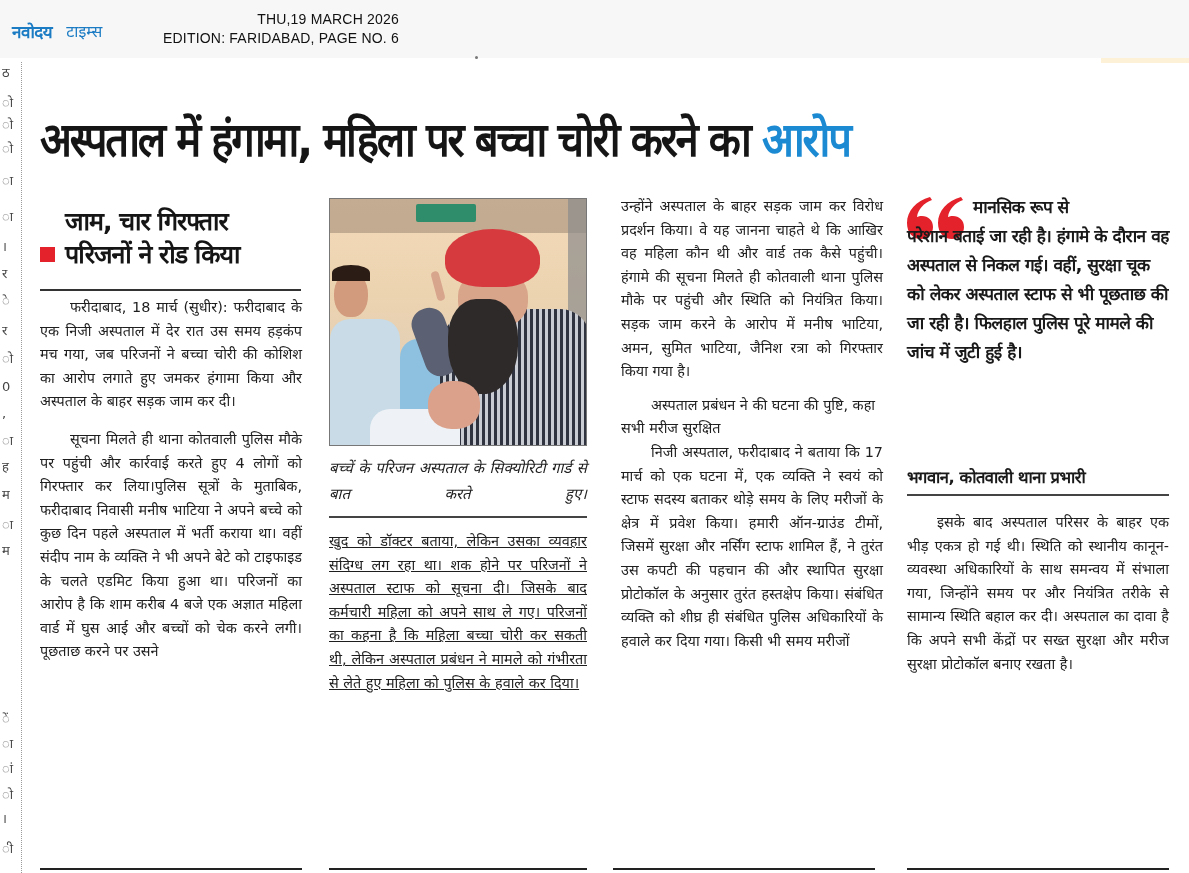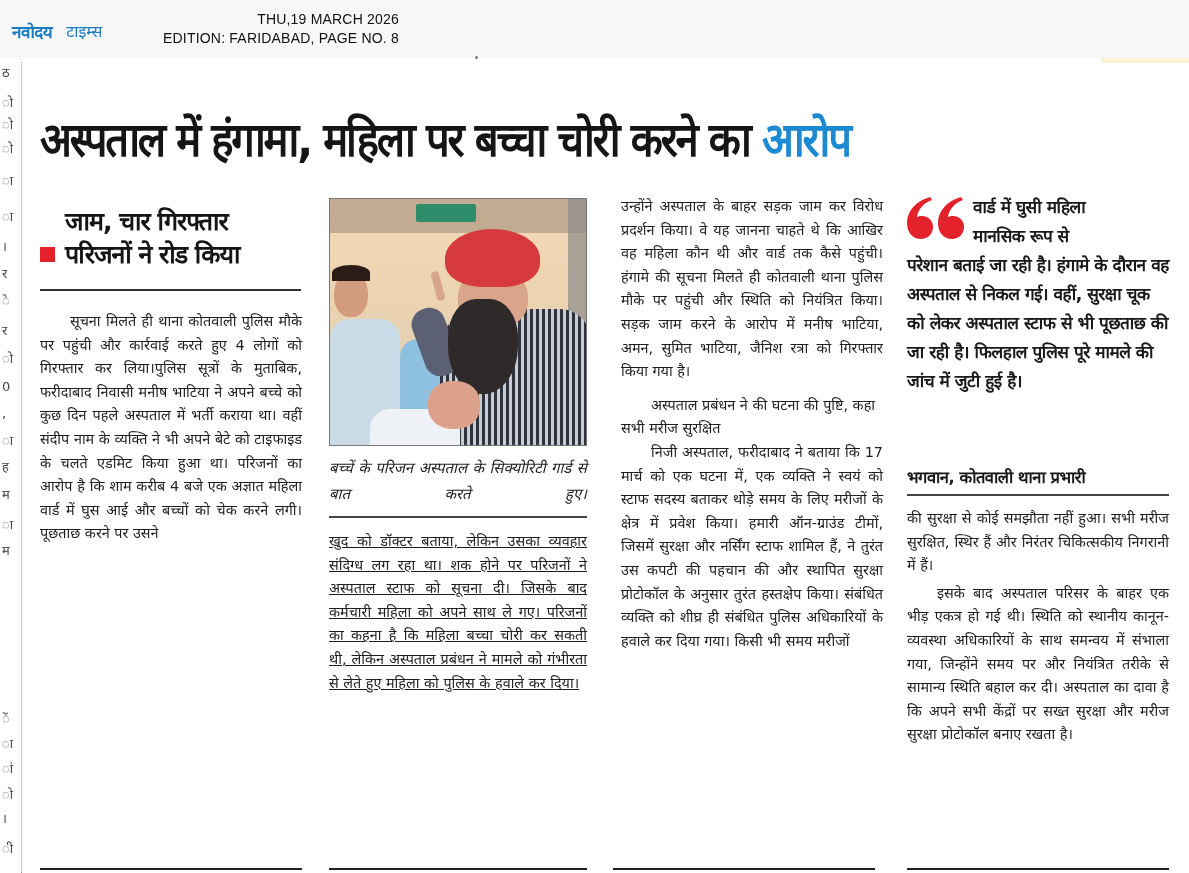--- a/index.html
+++ b/index.html
@@ -85,21 +85,21 @@
 </head>
 <body>
 
 <div class="topbar">
   <div class="logo">
     <span class="logo-main">नवोदय</span>
     <span class="logo-sub">टाइम्स</span>
   </div>
   <div class="edition">
     <div>THU,19 MARCH 2026</div>
-    <div>EDITION: FARIDABAD, PAGE NO. 8</div>
+    <div>EDITION: FARIDABAD, PAGE NO. 6</div>
   </div>
 </div>
 <div class="accent-strip"></div>
 <div class="tiny-mark"></div>
 
 <div class="bleed" id="bleed">
     <span class="bleed-char" style="top: 4px;">ठ</span>
     <span class="bleed-char" style="top: 34px;">ो</span>
     <span class="bleed-char" style="top: 56px;">ो</span>
     <span class="bleed-char" style="top: 80px;">ो</span>
@@ -131,20 +131,21 @@
 <div class="subhead">
   <div class="subhead-line subhead-line2">जाम, चार गिरफ्तार</div>
   <div class="subhead-line">
     <span class="red-square"></span>
     <span>परिजनों ने रोड किया</span>
   </div>
 </div>
 <div class="subhead-rule"></div>
 
 <div class="col col1">
+  <p class="indent">फरीदाबाद, 18 मार्च (सुधीर): फरीदाबाद के एक निजी अस्पताल में देर रात उस समय हड़कंप मच गया, जब परिजनों ने बच्चा चोरी की कोशिश का आरोप लगाते हुए जमकर हंगामा किया और अस्पताल के बाहर सड़क जाम कर दी।</p>
   <p class="indent" style="margin-top:14px">सूचना मिलते ही थाना कोतवाली पुलिस मौके पर पहुंची और कार्रवाई करते हुए 4 लोगों को गिरफ्तार कर लिया।पुलिस सूत्रों के मुताबिक, फरीदाबाद निवासी मनीष भाटिया ने अपने बच्चे को कुछ दिन पहले अस्पताल में भर्ती कराया था। वहीं संदीप नाम के व्यक्ति ने भी अपने बेटे को टाइफाइड के चलते एडमिट किया हुआ था। परिजनों का आरोप है कि शाम करीब 4 बजे एक अज्ञात महिला वार्ड में घुस आई और बच्चों को चेक करने लगी। पूछताछ करने पर उसने</p>
 </div>
 <div class="bottom-rule" style="left:40px;width:262px"></div>
 
 <div class="photo">
   <div class="ceiling"></div>
   <div class="sign"></div>
   <div class="door"></div>
   <div class="man-left-body"></div>
   <div class="man-left-head"></div>
@@ -172,24 +173,22 @@
   <p class="indent" style="margin-top:10px; text-align:left">अस्पताल प्रबंधन ने की घटना की पुष्टि, कहा सभी मरीज सुरक्षित</p>
   <p class="indent">निजी अस्पताल, फरीदाबाद ने बताया कि 17 मार्च को एक घटना में, एक व्यक्ति ने स्वयं को स्टाफ सदस्य बताकर थोड़े समय के लिए मरीजों के क्षेत्र में प्रवेश किया। हमारी ऑन-ग्राउंड टीमों, जिसमें सुरक्षा और नर्सिंग स्टाफ शामिल हैं, ने तुरंत उस कपटी की पहचान की और स्थापित सुरक्षा प्रोटोकॉल के अनुसार तुरंत हस्तक्षेप किया। संबंधित व्यक्ति को शीघ्र ही संबंधित पुलिस अधिकारियों के हवाले कर दिया गया। किसी भी समय मरीजों</p>
 </div>
 <div class="bottom-rule" style="left:613px;width:262px"></div>
 
 <svg class="quote-mark" viewBox="0 0 62 48">
   <path d="M26 4 C12 8 3 18 3 30 C3 40 9 46 17 46 C24 46 29 41 29 34 C29 27 24 23 18 23 C16 23 14 23.5 13 24 C14 16 20 10 28 7 Z" fill="#e4222b"></path>
   <path d="M57 4 C43 8 34 18 34 30 C34 40 40 46 48 46 C55 46 60 41 60 34 C60 27 55 23 49 23 C47 23 45 23.5 44 24 C45 16 51 10 59 7 Z" fill="#e4222b"></path>
 </svg>
 <div class="quote">
-  <span class="q-first">वार्ड में घुसी महिला</span>
   <span class="q-first">मानसिक रूप से</span>
   <span>परेशान बताई जा रही है। हंगामे के दौरान वह अस्पताल से निकल गई। वहीं, सुरक्षा चूक को लेकर अस्पताल स्टाफ से भी पूछताछ की जा रही है। फिलहाल पुलिस पूरे मामले की जांच में जुटी हुई है।</span>
 </div>
 <div class="quote-attrib">भगवान, कोतवाली थाना प्रभारी</div>
 <div class="quote-rule"></div>
 
 <div class="col col4">
-  <p>की सुरक्षा से कोई समझौता नहीं हुआ। सभी मरीज सुरक्षित, स्थिर हैं और निरंतर चिकित्सकीय निगरानी में हैं।</p>
   <p class="indent" style="margin-top:4px">इसके बाद अस्पताल परिसर के बाहर एक भीड़ एकत्र हो गई थी। स्थिति को स्थानीय कानून-व्यवस्था अधिकारियों के साथ समन्वय में संभाला गया, जिन्होंने समय पर और नियंत्रित तरीके से सामान्य स्थिति बहाल कर दी। अस्पताल का दावा है कि अपने सभी केंद्रों पर सख्त सुरक्षा और मरीज सुरक्षा प्रोटोकॉल बनाए रखता है।</p>
 </div>
 <div class="bottom-rule" style="left:907px;width:262px"></div>
 
 </body></html>

